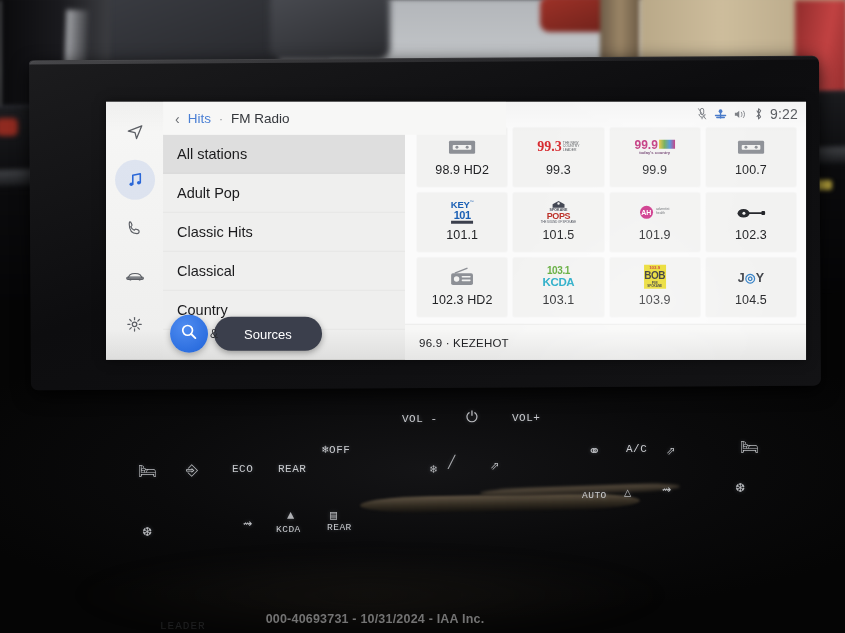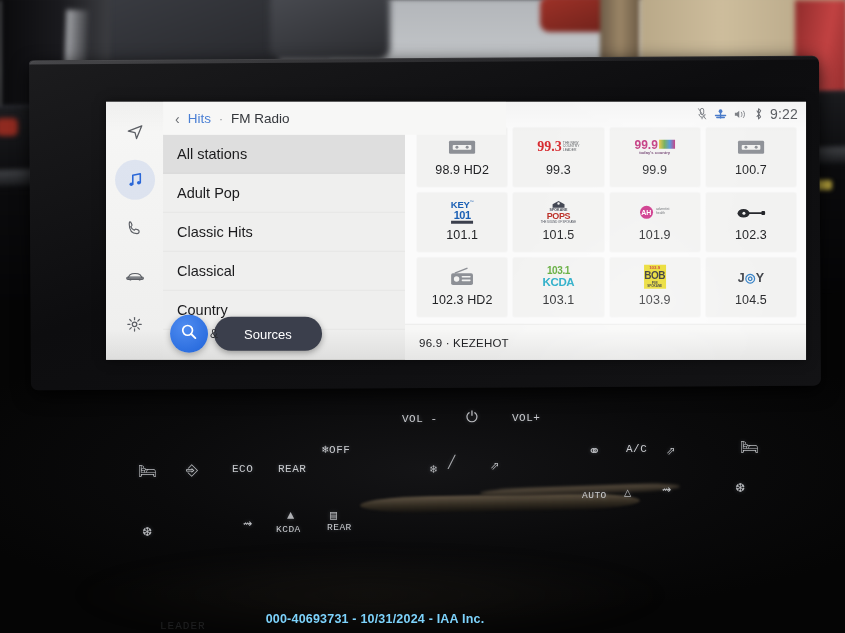--- a/index.html
+++ b/index.html
@@ -274,21 +274,21 @@
     mix-blend-mode:screen;
   }
   .display-shadow {
     position:absolute; inset:0; pointer-events:none;
     background:linear-gradient(180deg, rgba(0,0,0,.03) 0%, rgba(0,0,0,0) 12%, rgba(0,0,0,0) 88%, rgba(0,0,0,.07) 100%);
   }
 
   
   .watermark {
     position:absolute; left:0; bottom:7px; width:750px; text-align:center;
-    color:#7dd3fc; font-size:12.5px; font-weight:bold; letter-spacing:.2px;
+    color:#737373; font-size:12.5px; font-weight:bold; letter-spacing:.2px;
   }
 </style>
 </head>
 <body>
 
 <div id="root">
 
   <div class="bg-photo">
     <div class="bg-sky"></div>
     <div class="bg-lot"></div>

